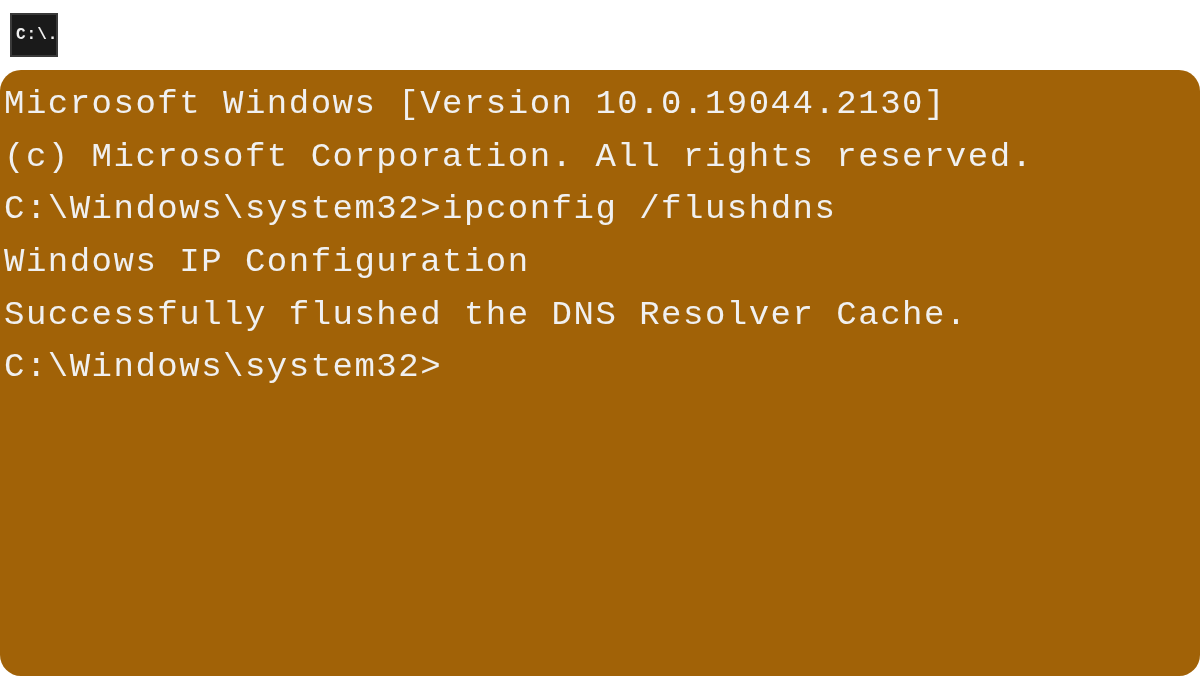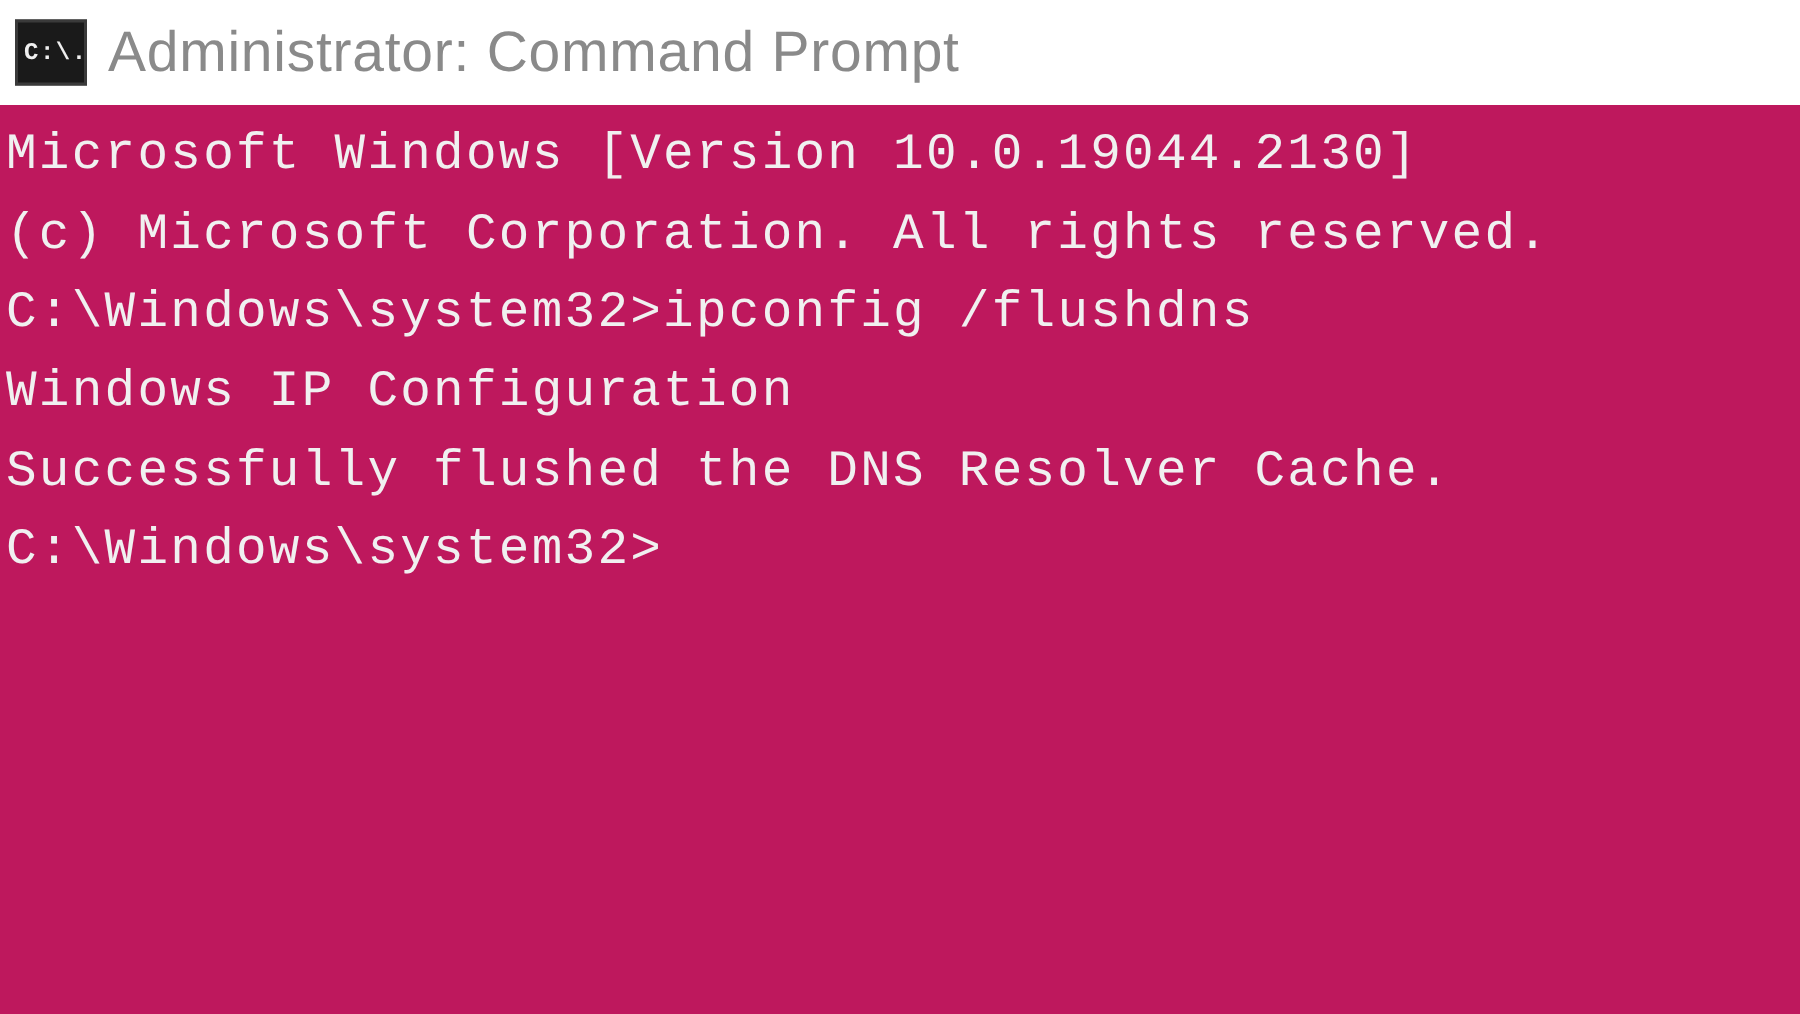--- a/index.html
+++ b/index.html
@@ -47,41 +47,41 @@
       letter-spacing: 1px;
     }
     .title-text {
       color: #8a8a8a;
       font-size: 38px;
       font-weight: 400;
       letter-spacing: 0.5px;
     }
     .terminal {
       flex: 1;
-      background: #be185d;
+      background: #a16207;
       color: #f0f0f0;
       font-family: Consolas, "Lucida Console", "Courier New", monospace;
       font-size: 34px;
       line-height: 1.55;
       padding: 8px 4px 4px 4px;
       white-space: pre-wrap;
       letter-spacing: 1.5px;
       font-weight: 400;
+      border-radius: 21px;
     }
     .terminal .line {
       display: block;
     }
   </style>
 </head>
 <body>
 
 <div class="window">
 
   <div class="titlebar">
     <div class="app-icon">
       <span class="app-icon-text">C:\.</span>
     </div>
-    <div class="title-text">Administrator: Command Prompt</div>
   </div>
 
   <div class="terminal"><span class="line">Microsoft Windows [Version 10.0.19044.2130]</span><span class="line">(c) Microsoft Corporation. All rights reserved.</span><span class="line"></span><span class="line"><span>C:\Windows\system32&gt;</span><span>ipconfig /flushdns</span></span><span class="line"></span><span class="line">Windows IP Configuration</span><span class="line"></span><span class="line">Successfully flushed the DNS Resolver Cache.</span><span class="line"></span><span class="line">C:\Windows\system32&gt;</span></div>
 
 </div>
 
 </body></html>

